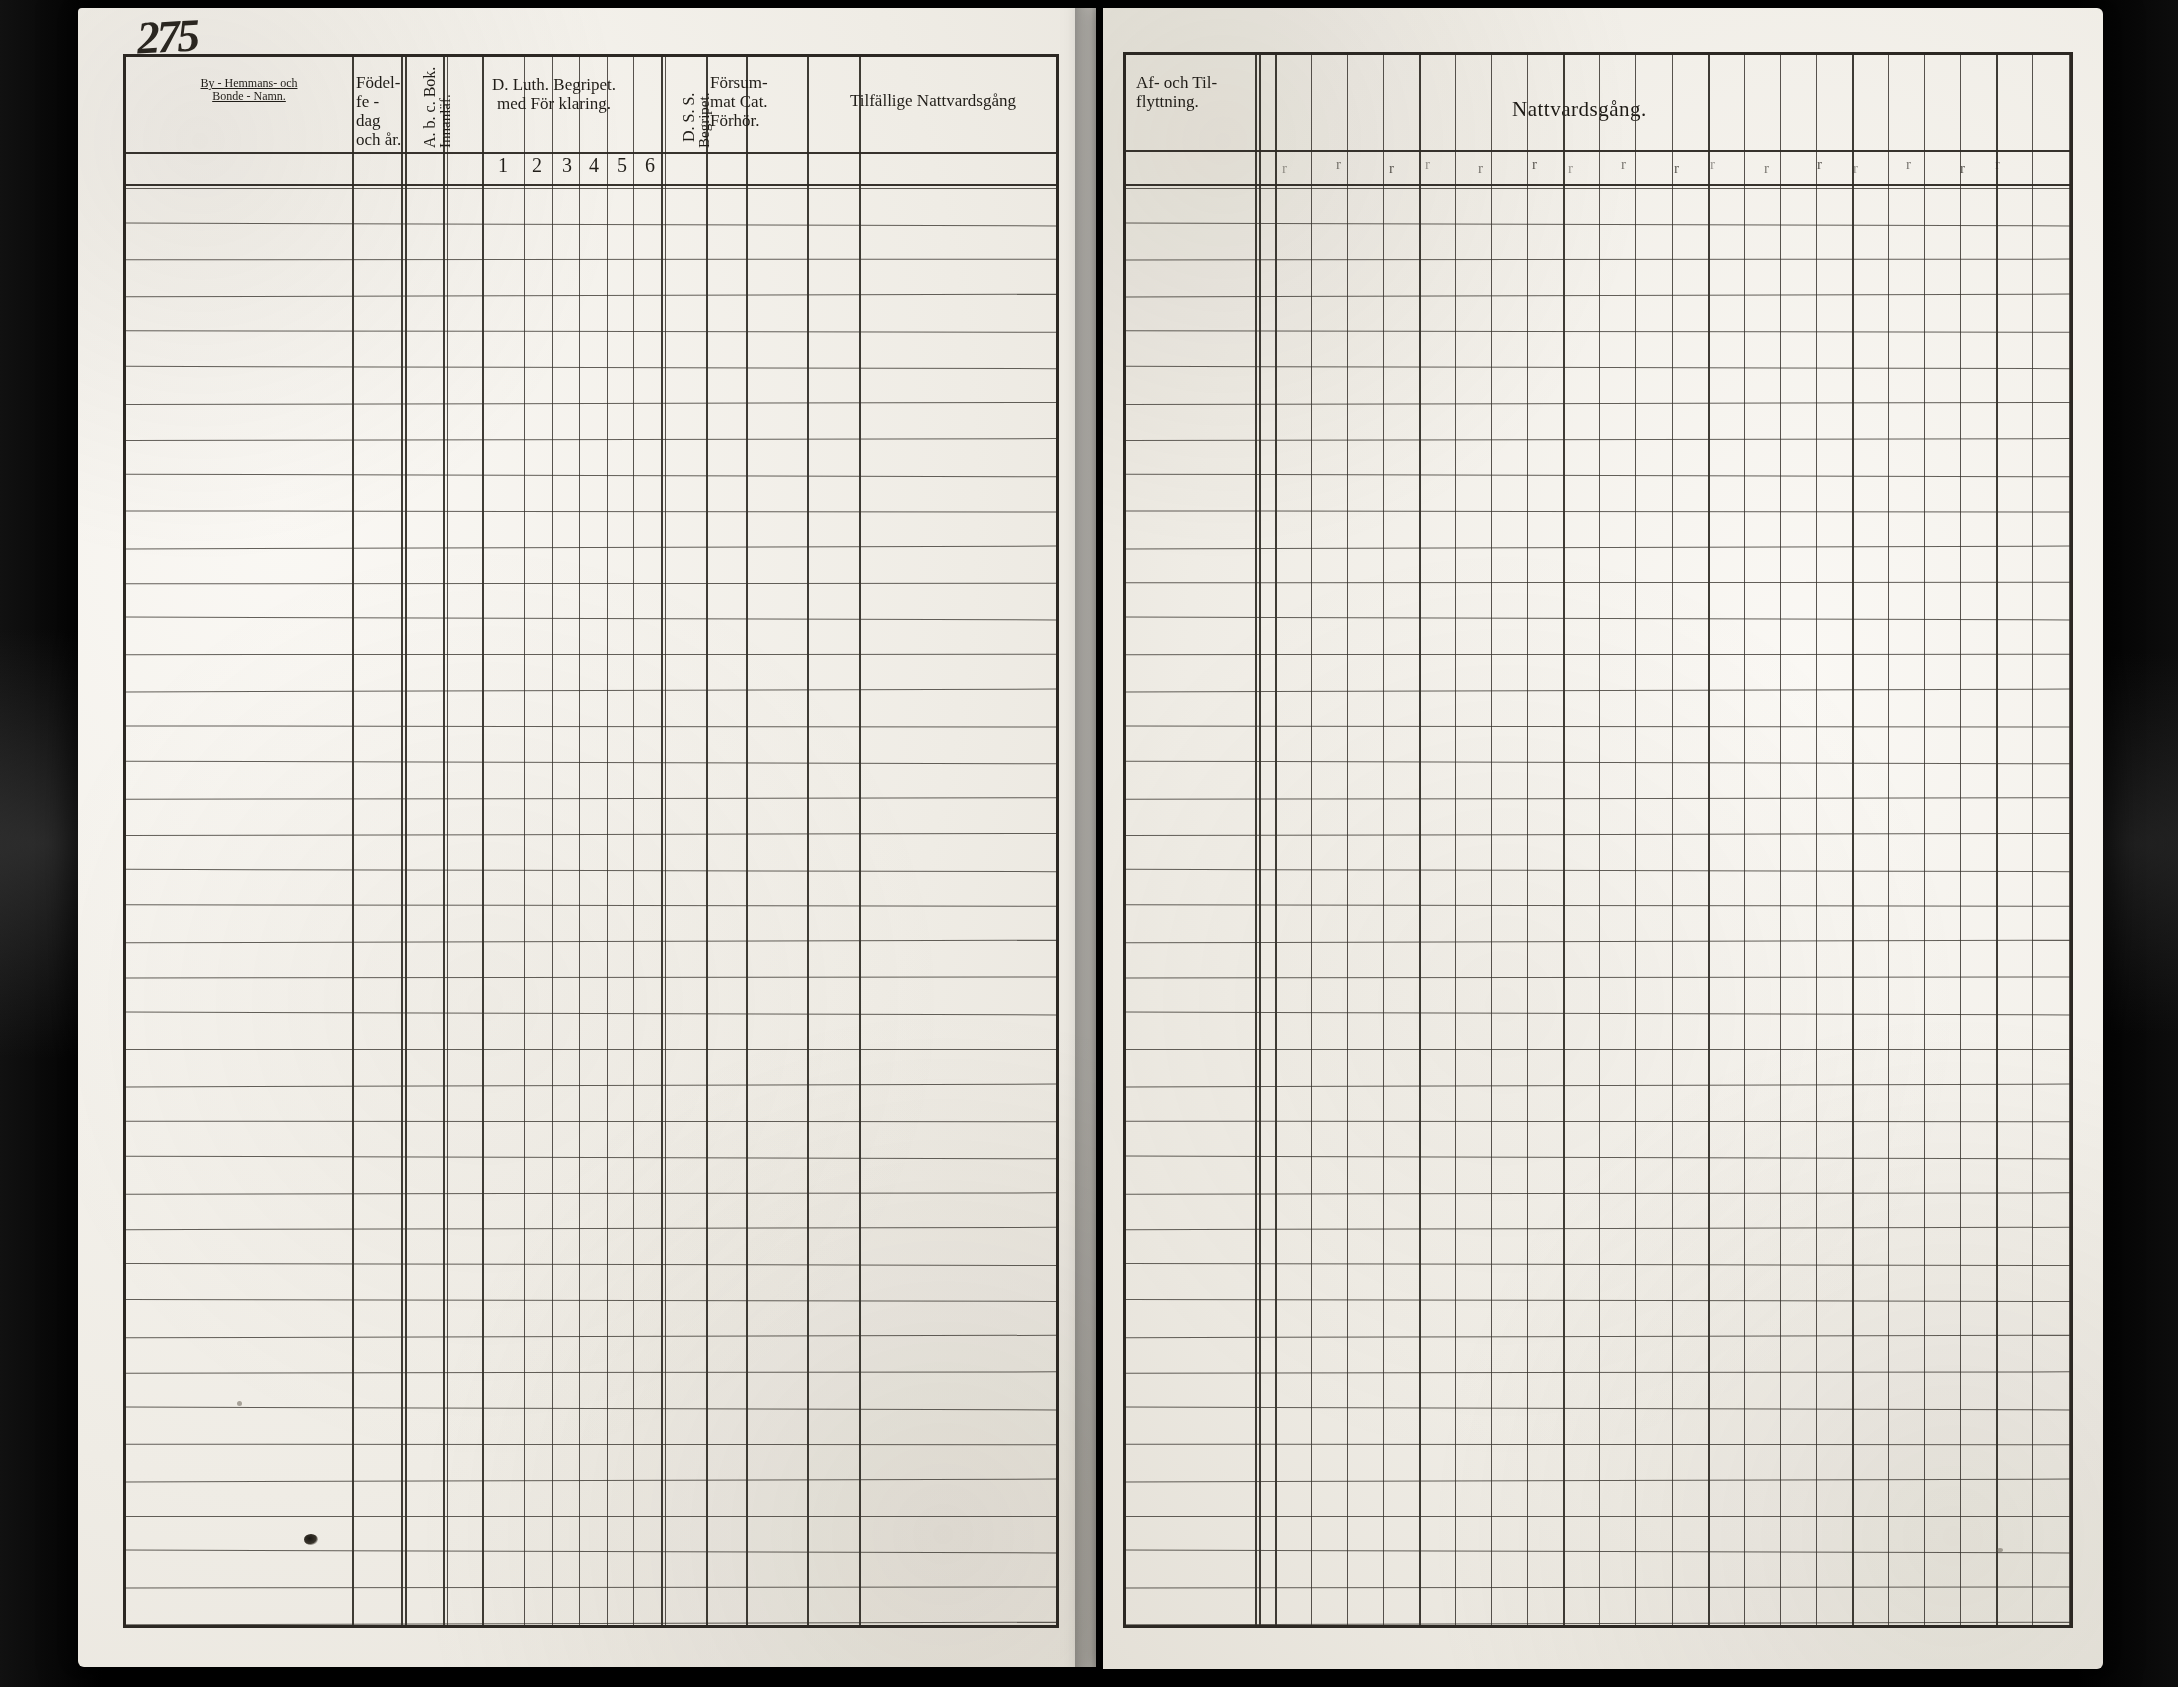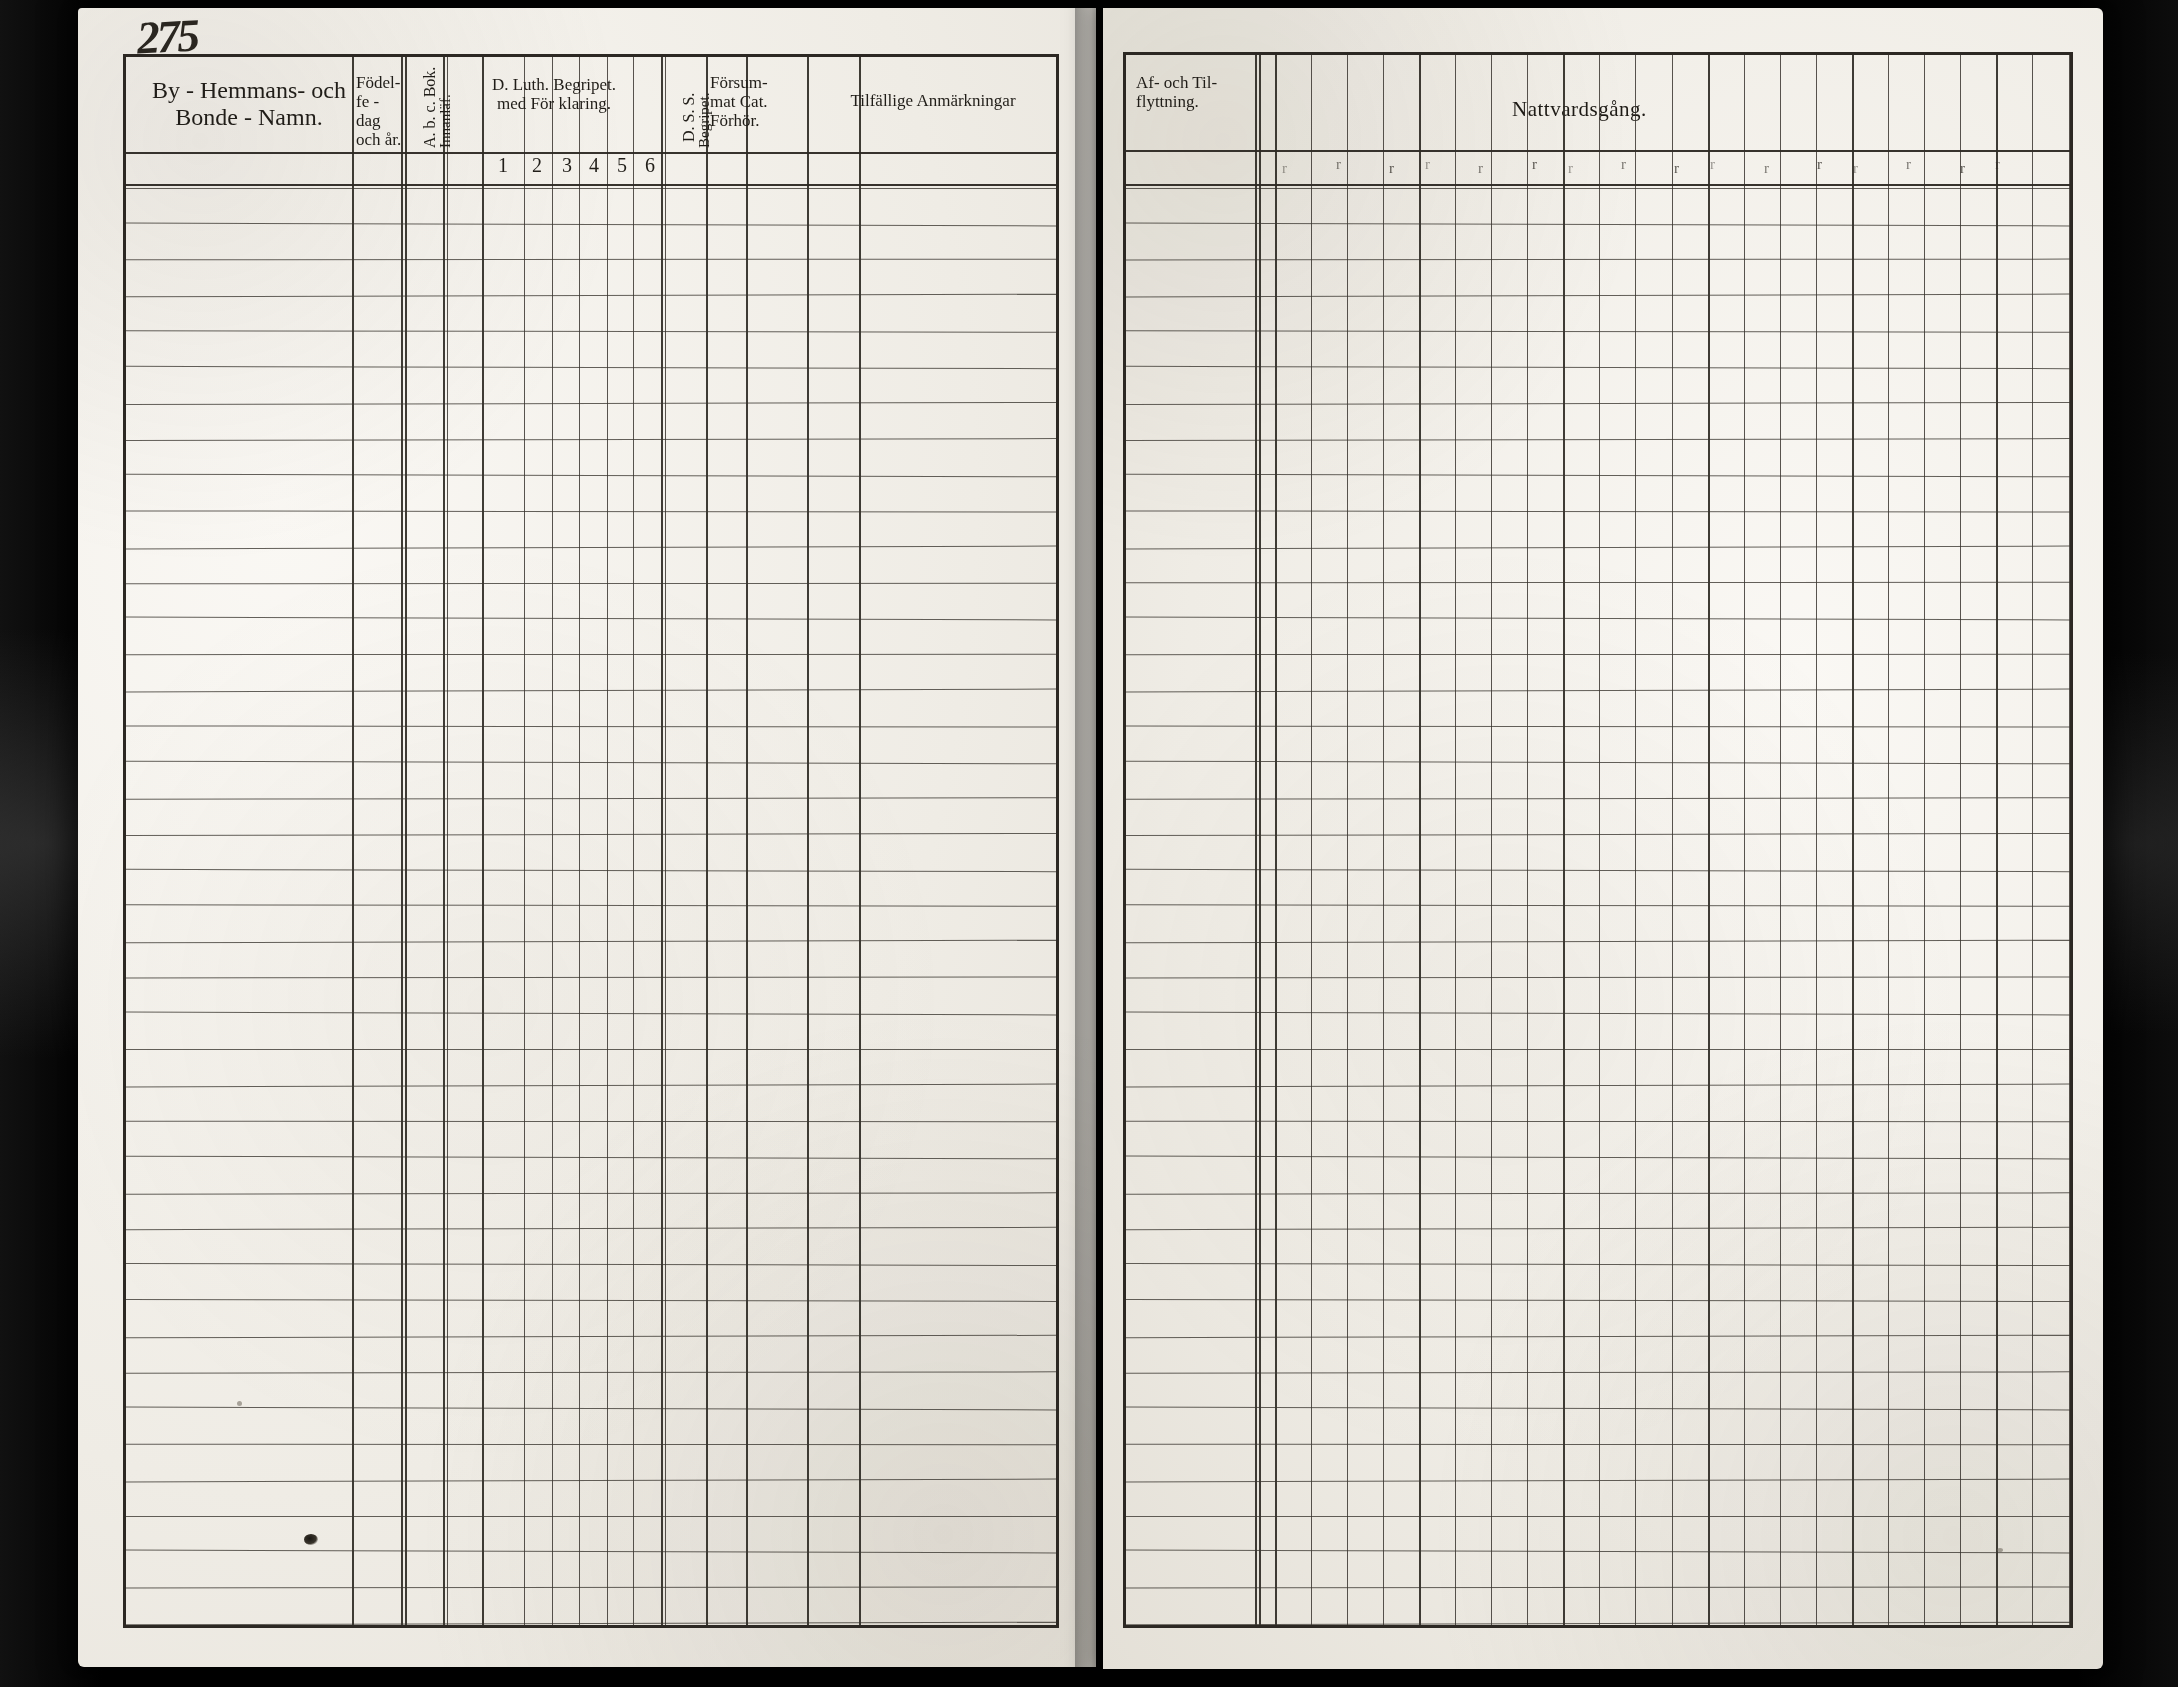--- a/index.html
+++ b/index.html
@@ -147,21 +147,21 @@
 
   
   .hdr {
     position: absolute;
     color: #201d18;
     font-family: "Liberation Serif", serif;
     line-height: 1.12;
     text-align: center;
   }
   .hdr.small { font-size: 17px; }
-  .hdr.mid   { font-size: 24px; }
+  .hdr.mid   { font-size: 12px; text-decoration: underline; }
 
   .vert {
     position: absolute;
     transform-origin: left top;
     transform: rotate(-90deg);
     white-space: nowrap;
     font-size: 16px;
     color: #201d18;
     font-family: "Liberation Serif", serif;
   }
@@ -265,21 +265,21 @@
 
         <div class="vert" style="left:554px; top:85px;">D. S. S.</div>
         <div class="vert" style="left:570px; top:91px; font-size:15px;">Begripet.</div>
 
         <div class="hdr small" style="left:584px; top:16px; width:95px; text-align:left;">
           <div>Försum-</div>
           <div>mat Cat.</div>
           <div>Förhör.</div>
         </div>
 
-        <div class="hdr small" style="left:683px; top:34px; width:248px;">Tilfällige Anmärkningar</div>
+        <div class="hdr small" style="left:683px; top:34px; width:248px;">Tilfällige Nattvardsgång</div>
 
         <div id="left-rows">
             <div class="hline" style="top:131px; transform: rotate(0.000deg);"></div>
             <div class="hline" style="top:167px; transform: rotate(0.178deg);"></div>
             <div class="hline" style="top:202px; transform: rotate(-0.046deg);"></div>
             <div class="hline" style="top:238px; transform: rotate(-0.167deg);"></div>
             <div class="hline" style="top:274px; transform: rotate(0.089deg);"></div>
             <div class="hline" style="top:310px; transform: rotate(0.144deg);"></div>
             <div class="hline" style="top:346px; transform: rotate(-0.126deg);"></div>
             <div class="hline" style="top:382px; transform: rotate(-0.111deg);"></div>

